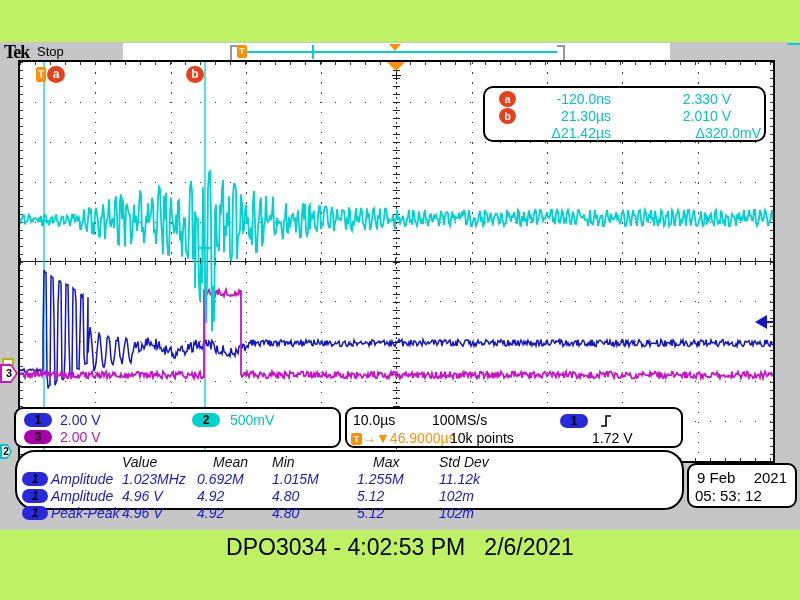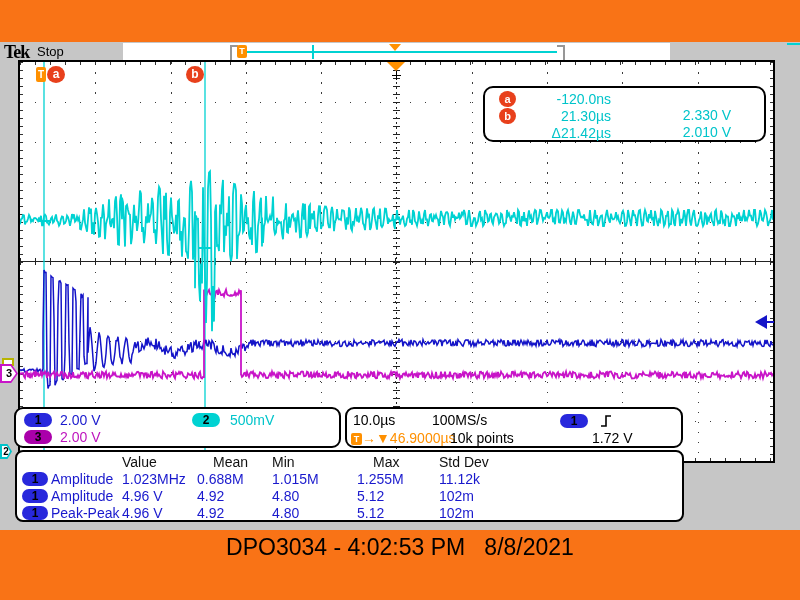--- a/index.html
+++ b/index.html
@@ -1,16 +1,16 @@
 <!DOCTYPE html>
 <html><head>
 <meta charset="utf-8">
 <style>
   html,body{margin:0;padding:0;background:#fff;}
-  .page{position:relative;width:800px;height:600px;background:#f97316;overflow:hidden;
+  .page{position:relative;width:800px;height:600px;background:#bef264;overflow:hidden;
         font-family:"Liberation Sans",sans-serif;}
   .scope{position:absolute;left:0;top:42px;width:800px;height:488px;background:#c6c6c6;}
   .abs{position:absolute;}
   
   .tek-logo{left:4px;top:0px;font-family:"Liberation Serif",serif;font-weight:bold;
             font-size:18px;color:#000;letter-spacing:-1px;}
   .status{left:37px;top:2px;font-size:13px;color:#000;}
   .hdr-inset{left:123px;top:1px;width:547px;height:18px;background:#fff;}
   .rec-bracket{top:3px;width:6px;height:14px;border:2px solid #979797;}
   .rec-bracket.l{left:230px;border-right:none;}
@@ -59,27 +59,27 @@
   .trig-arrow{left:735px;top:253px;width:0;height:0;border-top:7px solid transparent;
       border-bottom:7px solid transparent;border-right:12px solid #1414c8;z-index:2;}
   .trig-arrow-tail{left:747px;top:259px;width:7px;height:2px;background:#1414c8;z-index:2;}
   
   .readout{left:463px;top:24px;width:283px;height:56px;background:#fff;border:2px solid #000;
       border-radius:10px;z-index:2;font-size:14px;color:#00c4ca;box-sizing:border-box;}
   .readout .row{position:absolute;left:0;right:0;height:17px;}
   .readout .badge-c{position:absolute;left:14px;top:0;width:17px;height:16px;border-radius:50%;
       background:#e8401c;color:#fff;font-size:11px;font-weight:bold;text-align:center;line-height:16px;}
   .readout .tcol{position:absolute;left:38px;top:0;width:88px;text-align:right;}
-  .readout .vcol{position:absolute;left:128px;top:16px;width:118px;text-align:right;}
+  .readout .vcol{position:absolute;left:128px;top:0;width:118px;text-align:right;}
   .readout .dvcol{position:absolute;left:128px;top:0;width:148px;text-align:right;}
   
   .panelbox{background:#fff;border:2px solid #000;box-sizing:border-box;z-index:3;}
   .chbox{left:14px;top:365px;width:327px;height:41px;border-radius:9px;}
   .tbox{left:345px;top:365px;width:338px;height:41px;border-radius:9px;}
-  .measbox{left:15px;top:408px;width:669px;height:72px;border-radius:8px;font-size:14px;}
+  .measbox{left:15px;top:408px;width:669px;height:60px;border-radius:20px;font-size:14px;font-style:italic;}
   .datebox{left:687px;top:421px;width:110px;height:45px;border-radius:9px;color:#000;
       font-size:15px;}
   .badge{position:absolute;width:28px;height:14px;border-radius:8px;color:#000;font-size:12px;
       font-weight:bold;text-align:center;line-height:14px;}
   .badge.b1{background:#2828dc;}
   .badge.b2{background:#00d2d2;}
   .badge.b3{background:#aa00aa;}
   .ch-txt{position:absolute;font-size:14px;}
   .c-blue{color:#1919cd;} .c-cyan{color:#00c4ca;} .c-mag{color:#be14be;} .c-orange{color:#ff9000;}
   .meas-hdr{position:absolute;top:2px;color:#111;}
@@ -172,20 +172,21 @@
         <span class="tcol">-120.0ns</span>
         <span class="vcol">2.330 V</span>
       </div>
       <div class="row" style="top:20px;">
         <span class="badge-c">b</span>
         <span class="tcol">21.30µs</span>
         <span class="vcol">2.010 V</span>
       </div>
       <div class="row" style="top:37px;">
         <span class="tcol">Δ21.42µs</span>
+        <span class="dvcol">Δ320.0mV</span>
       </div>
     </div>
   </div>
 
   <div class="abs ch1-hidden-tag"></div>
   <div class="abs side-tag ch3-tag">
     <div class="tag-shape outer"></div>
     <div class="tag-shape inner">3</div>
   </div>
   <div class="abs side-tag ch2-gnd-tag">
@@ -220,21 +221,21 @@
     <span class="meas-hdr" style="left:105px;">Value</span>
     <span class="meas-hdr" style="left:196px;">Mean</span>
     <span class="meas-hdr" style="left:255px;">Min</span>
     <span class="meas-hdr" style="left:356px;">Max</span>
     <span class="meas-hdr" style="left:422px;">Std Dev</span>
 
     <div class="meas-row" style="top:19px;">
       <span class="badge b1">1</span>
       <span class="meas-cell" style="left:34px;">Amplitude</span>
       <span class="meas-cell" style="left:105px;">1.023MHz</span>
-      <span class="meas-cell" style="left:180px;">0.688M</span>
+      <span class="meas-cell" style="left:180px;">0.692M</span>
       <span class="meas-cell" style="left:255px;">1.015M</span>
       <span class="meas-cell" style="left:340px;">1.255M</span>
       <span class="meas-cell" style="left:422px;text-align:center;">11.12k</span>
     </div>
     <div class="meas-row" style="top:36px;">
       <span class="badge b1">1</span>
       <span class="meas-cell" style="left:34px;">Amplitude</span>
       <span class="meas-cell" style="left:105px;">4.96 V</span>
       <span class="meas-cell" style="left:180px;">4.92</span>
       <span class="meas-cell" style="left:255px;">4.80</span>
@@ -245,16 +246,23 @@
       <span class="badge b1">1</span>
       <span class="meas-cell" style="left:34px;">Peak-Peak</span>
       <span class="meas-cell" style="left:105px;">4.96 V</span>
       <span class="meas-cell" style="left:180px;">4.92</span>
       <span class="meas-cell" style="left:255px;">4.80</span>
       <span class="meas-cell" style="left:340px;">5.12</span>
       <span class="meas-cell" style="left:422px;">102m</span>
     </div>
   </div>
 
+  <div class="abs panelbox datebox">
+    <div class="date-line1">
+      <span>9 Feb</span>
+      <span>2021</span>
+    </div>
+    <div class="date-line2">05: 53: 12</div>
+  </div>
 </div>
 
-<div class="caption">DPO3034 - 4:02:53 PM   8/8/2021</div>
+<div class="caption">DPO3034 - 4:02:53 PM   2/6/2021</div>
 </div>
 
 </body></html>

